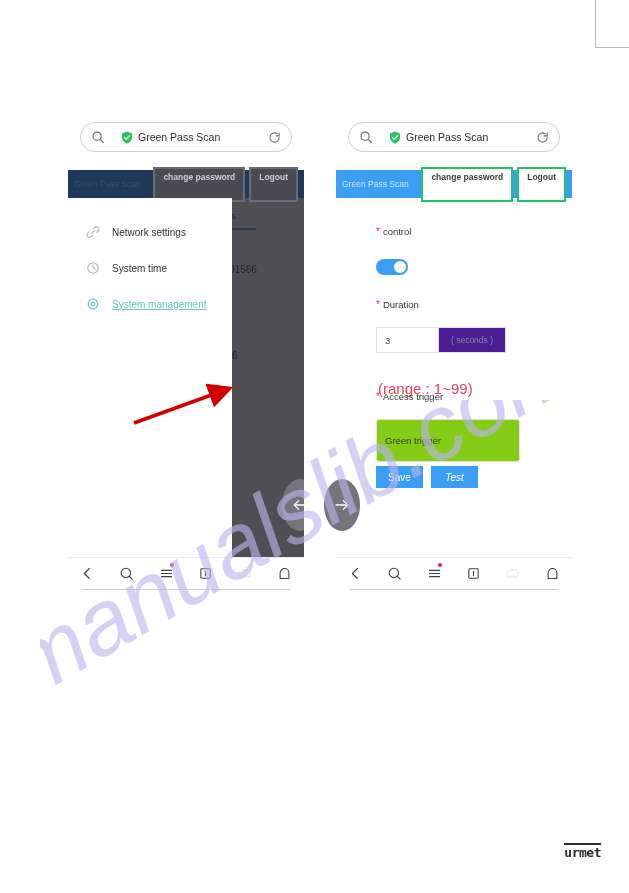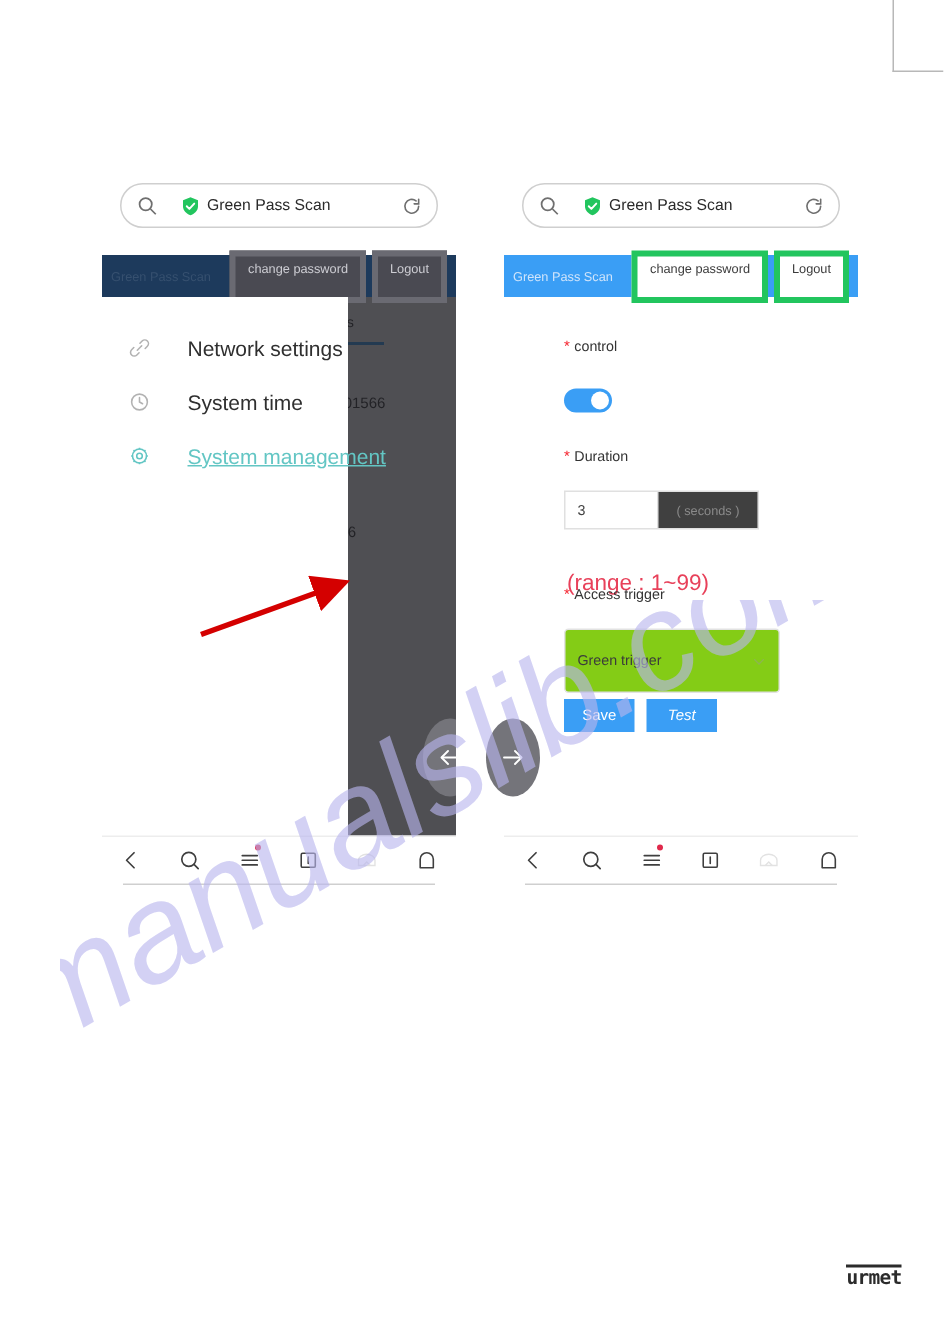--- a/index.html
+++ b/index.html
@@ -107,24 +107,25 @@
   }
   #appbar-left .brand { color: #36506f; }
 
   .appbar .hbtn {
     font-size: 8.5px;
     height: 35px;
     line-height: 17px;
     padding: 0 8px;
     background: #ffffff;
     color: #3b3b3b;
-    border: 4px solid #22c55e;
+    border: 2px solid #22c55e;
     box-sizing: border-box;
     margin-left: 4px;
     white-space: nowrap;
+    font-weight: bold;
   }
   #appbar-left .hbtn {
     background: #4a4a52;
     border-color: #6a6a72;
     color: #cdcdd3;
   }
 
   
   .under-page {
     position: absolute;
@@ -183,23 +184,23 @@
     padding-left: 18px;
     box-sizing: border-box;
   }
   .drawer-item .di-icon {
     width: 14px;
     height: 14px;
     flex: 0 0 auto;
     opacity: .65;
   }
   .drawer-item .di-label {
-    font-size: 14px;
+    font-size: 10px;
     color: #2f2f2f;
-    margin-left: 25px;
+    margin-left: 12px;
     white-space: nowrap;
   }
   .drawer-item.active .di-label { color: #63c6c4; text-decoration: underline; }
   .drawer-item.active .di-icon  { opacity: 1; }
 
   
   .handle {
     position: absolute;
     width: 36px;
     height: 52px;
@@ -257,21 +258,21 @@
   .duration-input .val {
     flex: 1 1 auto;
     font-size: 9.5px;
     color: #444;
     display: flex;
     align-items: center;
     padding-left: 8px;
   }
   .duration-input .suffix {
     width: 66px;
-    background: #404040;
+    background: #4c1d95;
     border-left: 1px solid #e0e0e0;
     font-size: 8.5px;
     color: #8a8a8a;
     display: flex;
     align-items: center;
     justify-content: center;
     white-space: nowrap;
   }
   .range-hint {
     position: absolute;

